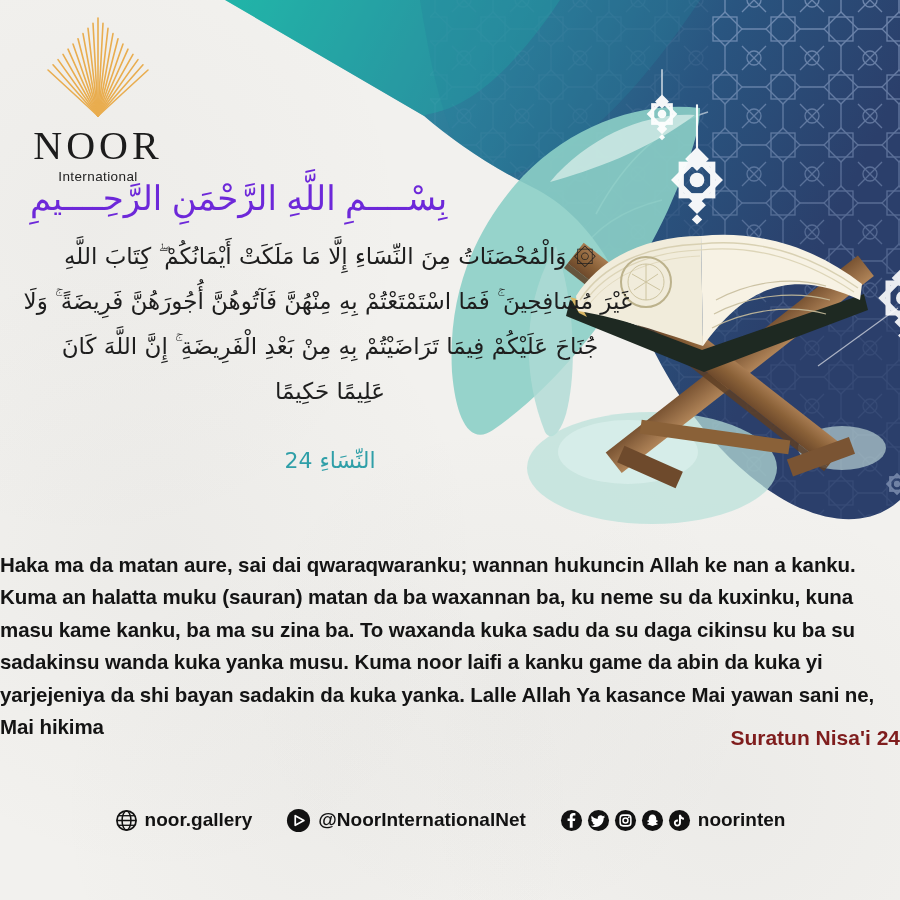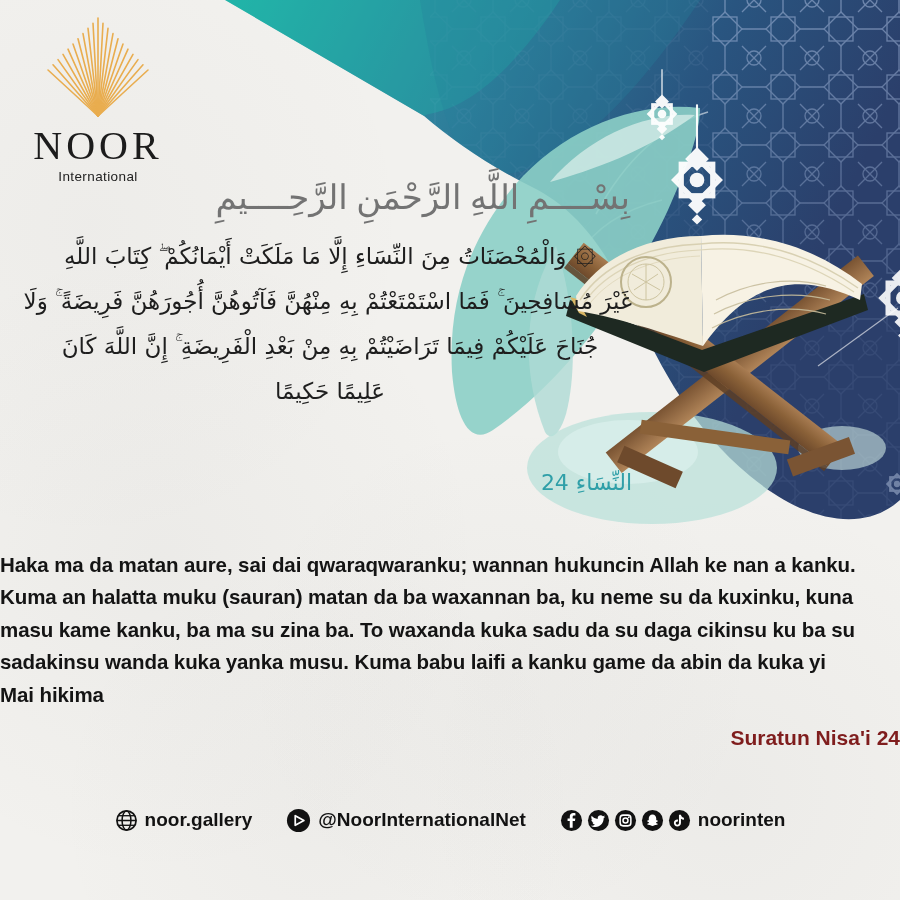--- a/index.html
+++ b/index.html
@@ -21,33 +21,33 @@
   .header-art{position:absolute;top:0;left:0;z-index:1;}
   
   .logo{position:absolute;left:28px;top:12px;width:140px;text-align:center;z-index:3;}
   .logo .name{
     font-family:"Liberation Serif",serif;font-size:40px;color:#1c1c1c;
     letter-spacing:4px;margin-top:2px;line-height:1;
   }
   .logo .subtitle{font-size:13.5px;color:#222;letter-spacing:.4px;margin-top:3px;}
   
   .bismillah{
-    position:absolute;left:30px;top:168px;width:600px;text-align:right;z-index:3;
-    direction:rtl;font-family:Liberation Serif, serif;
-    font-size:34px;color:#737373;line-height:60px;
+    position:absolute;left:30px;top:168px;width:600px;text-align:left;z-index:3;
+    direction:rtl;font-family:Liberation Sans, sans-serif;
+    font-size:34px;color:#6d28d9;line-height:60px;
   }
   
   .verse{
     position:absolute;left:28px;top:234px;width:604px;z-index:3;
     direction:rtl;text-align:center;font-family:"DejaVu Sans",sans-serif;
     font-size:23px;color:#1e1e1e;
   }
   .verse .vline{line-height:45px;white-space:nowrap;}
   .verse-ref{
-    position:absolute;left:28px;top:470px;width:604px;z-index:3;
+    position:absolute;left:28px;top:448px;width:604px;z-index:3;text-align:center;
     direction:rtl;font-family:"DejaVu Sans",sans-serif;font-size:22px;color:#2f9fa8;
   }
   
   .translation{
     position:absolute;left:0;top:549px;width:900px;z-index:3;text-align:left;
     font-weight:bold;font-size:20.5px;color:#141414;letter-spacing:-.1px;
   }
   .translation .tline{line-height:32.4px;white-space:nowrap;}
   .translation-ref{
     position:absolute;left:0;top:726px;width:900px;z-index:3;text-align:right;
@@ -239,21 +239,22 @@
     <div class="vline">غَيْرَ مُسَافِحِينَ ۚ فَمَا اسْتَمْتَعْتُمْ بِهِ مِنْهُنَّ فَآتُوهُنَّ أُجُورَهُنَّ فَرِيضَةً ۚ وَلَا</div>
     <div class="vline">جُنَاحَ عَلَيْكُمْ فِيمَا تَرَاضَيْتُمْ بِهِ مِنْ بَعْدِ الْفَرِيضَةِ ۚ إِنَّ اللَّهَ كَانَ</div>
     <div class="vline">عَلِيمًا حَكِيمًا</div>
   </div>
   <div class="verse-ref">النِّسَاءِ 24</div>
 
   <div class="translation">
     <div class="tline">Haka ma da matan aure, sai dai qwaraqwaranku; wannan hukuncin Allah ke nan a kanku.</div>
     <div class="tline">Kuma an halatta muku (sauran) matan da ba waxannan ba, ku neme su da kuxinku, kuna</div>
     <div class="tline">masu kame kanku, ba ma su zina ba. To waxanda kuka sadu da su daga cikinsu ku ba su</div>
-    <div class="tline">sadakinsu wanda kuka yanka musu. Kuma babu laifi a kanku game da abin da kuka yi</div>
+    <div class="tline">sadakinsu wanda kuka yanka musu. Kuma noor laifi a kanku game da abin da kuka yi</div>
+    <div class="tline">yarjejeniya da shi bayan sadakin da kuka yanka. Lalle Allah Ya kasance Mai yawan sani ne,</div>
     <div class="tline">Mai hikima</div>
   </div>
   <div class="translation-ref">Suratun Nisa'i 24</div>
 
   <div class="footer">
     <div class="grp">
       <svg class="ic" width="23" height="23" viewBox="-12 -12 24 24">
         <circle r="10" fill="none" stroke="#121212" stroke-width="1.8"></circle>
         <ellipse rx="4.6" ry="10" fill="none" stroke="#121212" stroke-width="1.6"></ellipse>
         <line x1="-10" y1="0" x2="10" y2="0" stroke="#121212" stroke-width="1.6"></line>

